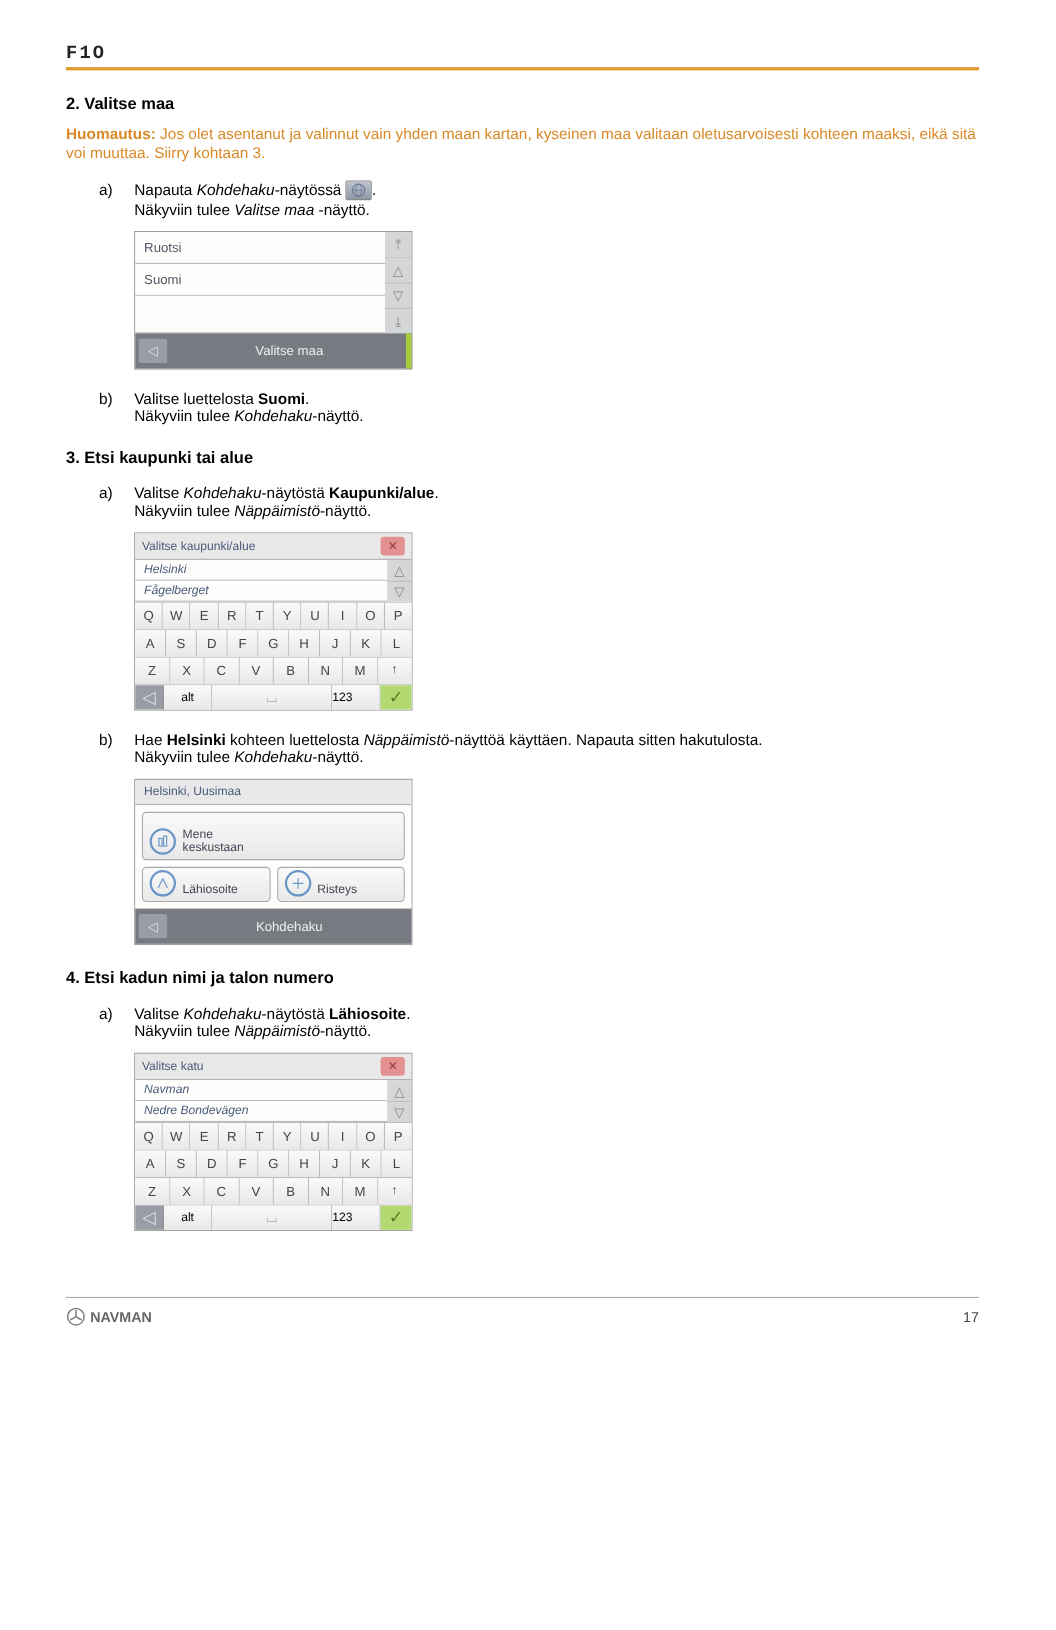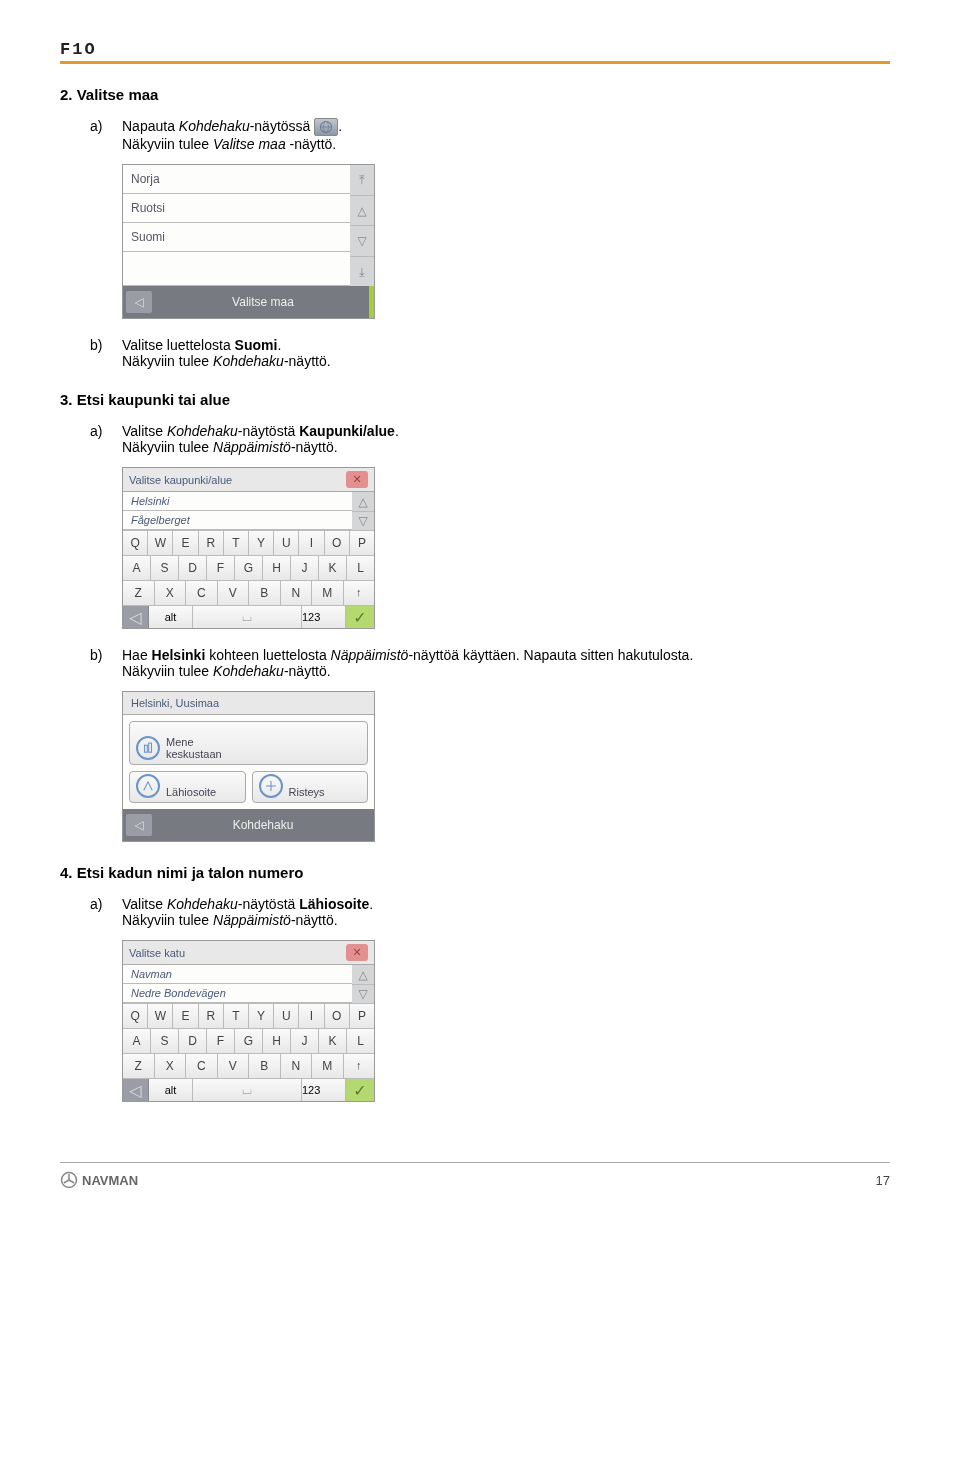--- a/index.html
+++ b/index.html
@@ -68,43 +68,43 @@
 </style>
 </head>
 <body>
 
 <div class="page">
   <div class="header">
     <div class="header-title">F1O</div>
   </div>
 
   <h3 class="section">2. Valitse maa</h3>
+  <p>
+    <span class="note-label">Huomautus:</span><span class="note-text"> Jos olet asentanut ja valinnut vain yhden maan kartan, kyseinen maa valitaan oletusarvoisesti kohteen maaksi, eikä sitä voi muuttaa. Siirry kohtaan 3.</span>
+  </p>
 
   <div class="step-list">
     <div class="step-row">
       <div class="step-letter">a)</div>
       <div class="step-content">
         <span>Napauta </span><span class="italic">Kohdehaku</span><span>-näytössä </span><span class="inline-icon globe-icon">
             <svg viewBox="0 0 20 20">
               <circle cx="10" cy="10" r="8" fill="none" stroke="#6b7a95" stroke-width="1.5"></circle>
               <ellipse cx="10" cy="10" rx="3.5" ry="8" fill="none" stroke="#6b7a95" stroke-width="1"></ellipse>
               <line x1="2" y1="10" x2="18" y2="10" stroke="#6b7a95" stroke-width="1"></line>
             </svg>
           </span><span>.</span><br>
         <span>Näkyviin tulee </span><span class="italic">Valitse maa</span><span> -näyttö.</span>
       </div>
     </div>
   </div>
 
   <div class="device">
     <div class="list-wrap">
       <div class="list-main">
-        <div class="country-row">
-            <span>Norja</span>
-          </div>
         <div class="country-row">
             <span>Ruotsi</span>
           </div>
         <div class="country-row">
             <span>Suomi</span>
           </div>
         <div class="spacer-row"></div>
       </div>
       <div class="scroll-col">
         <div class="scroll-btn">⤒</div>

